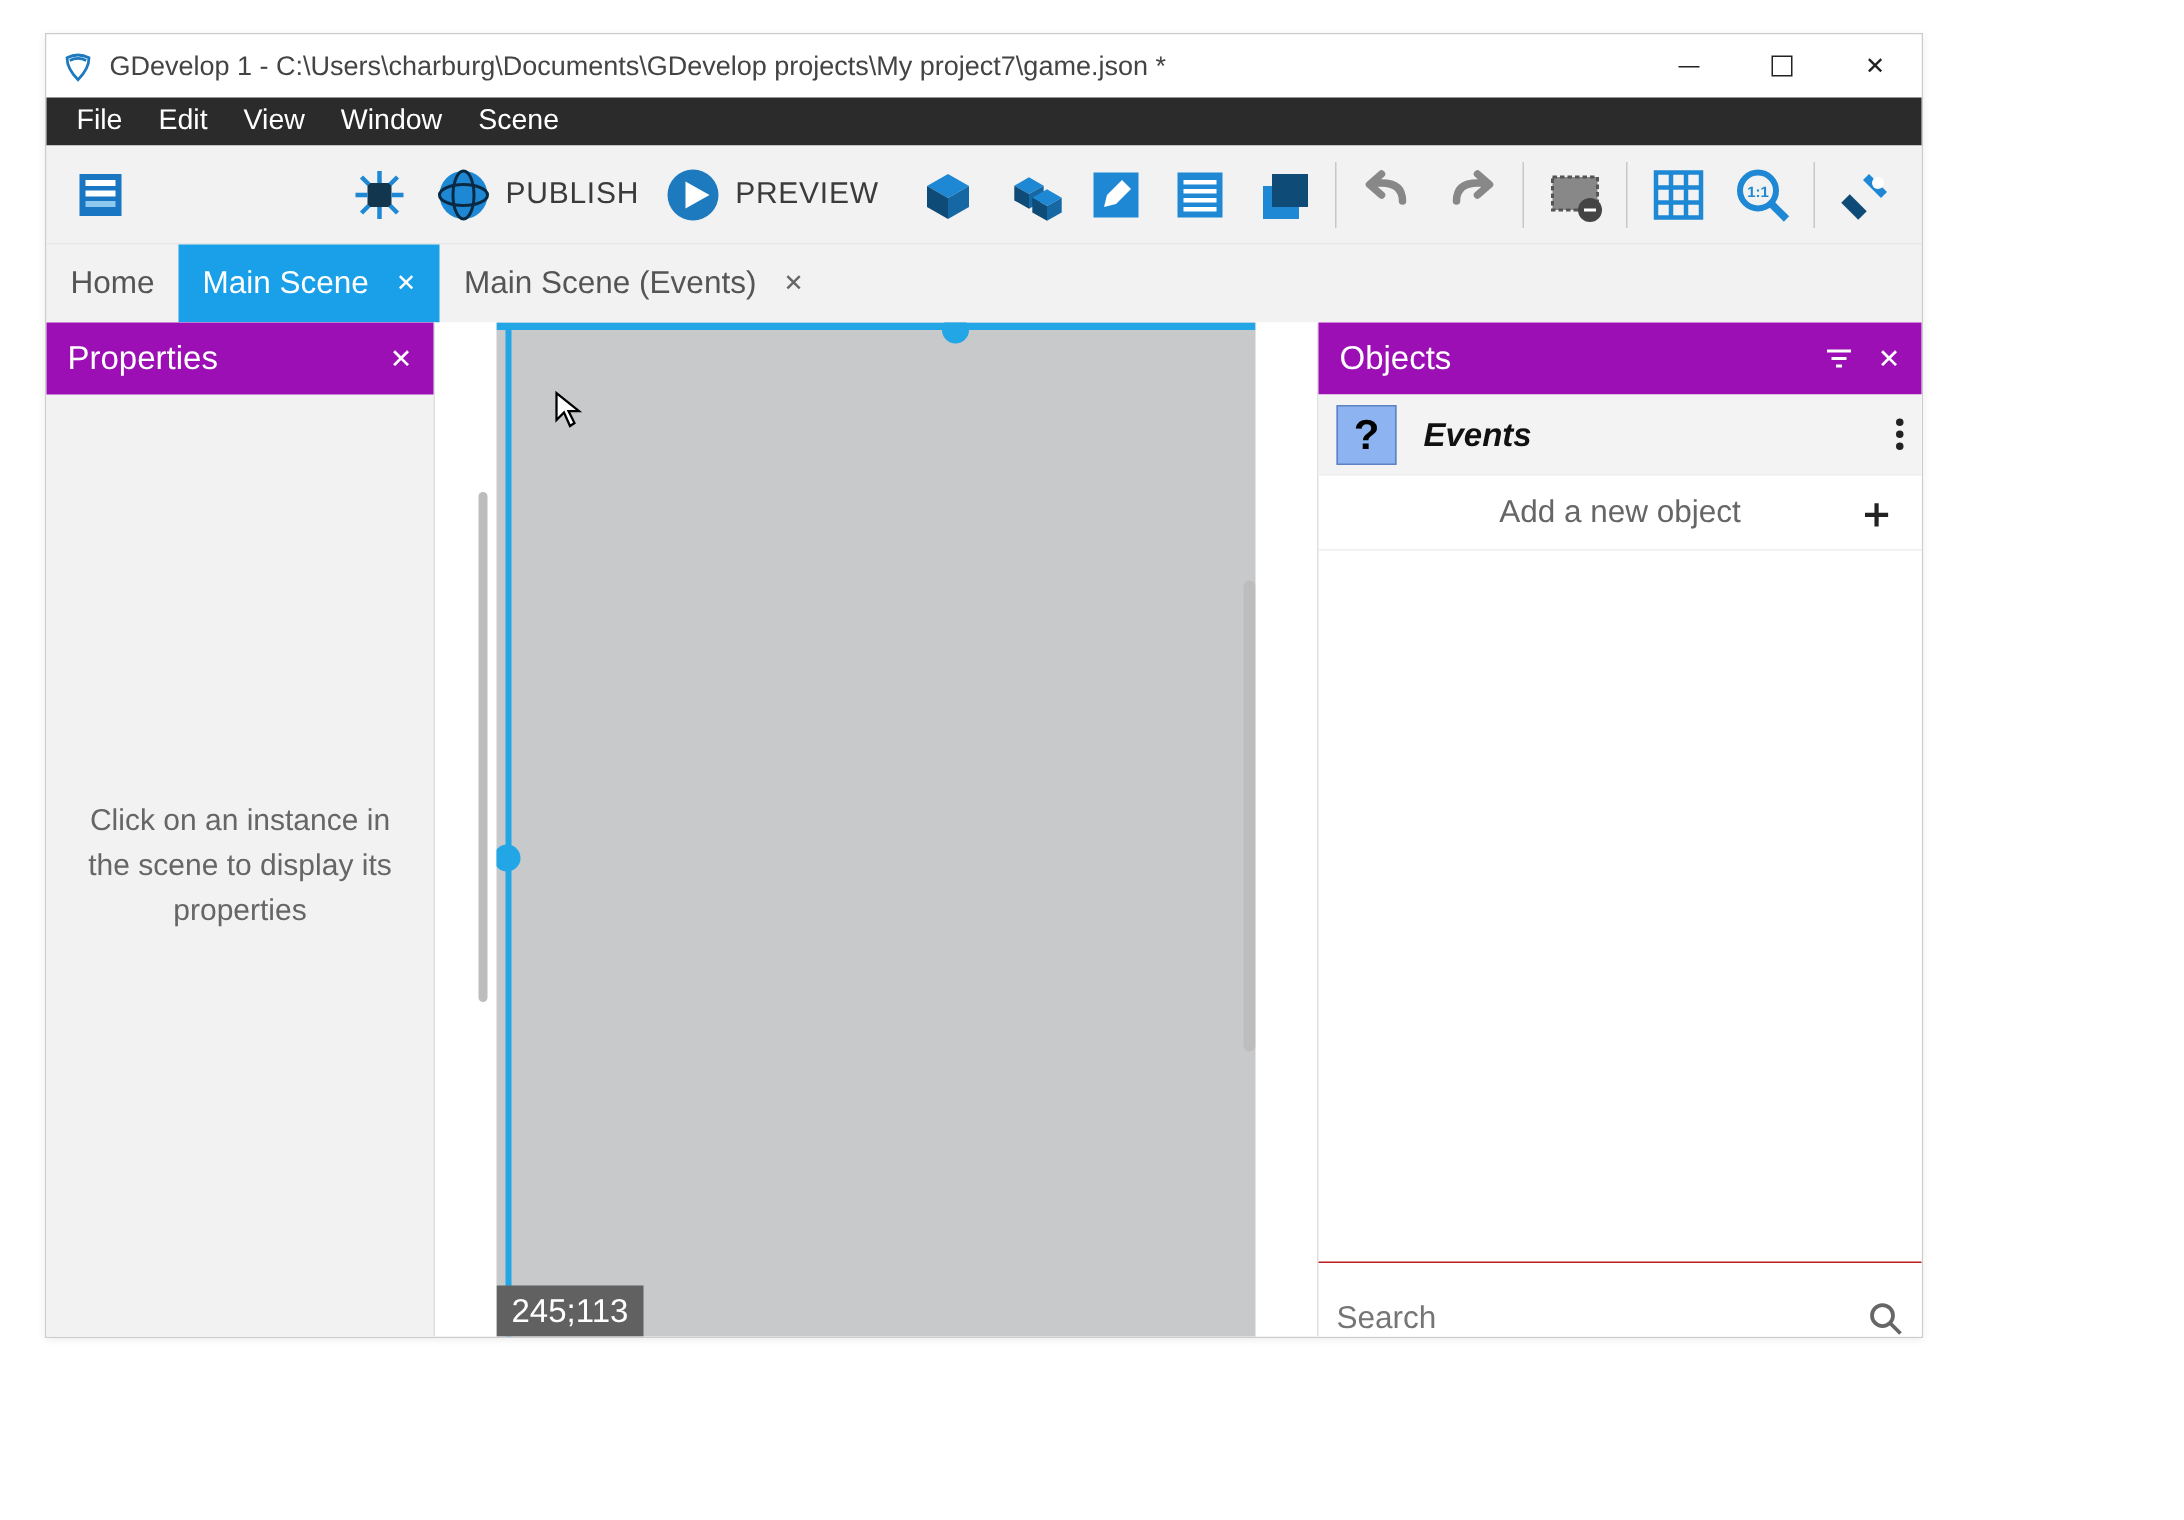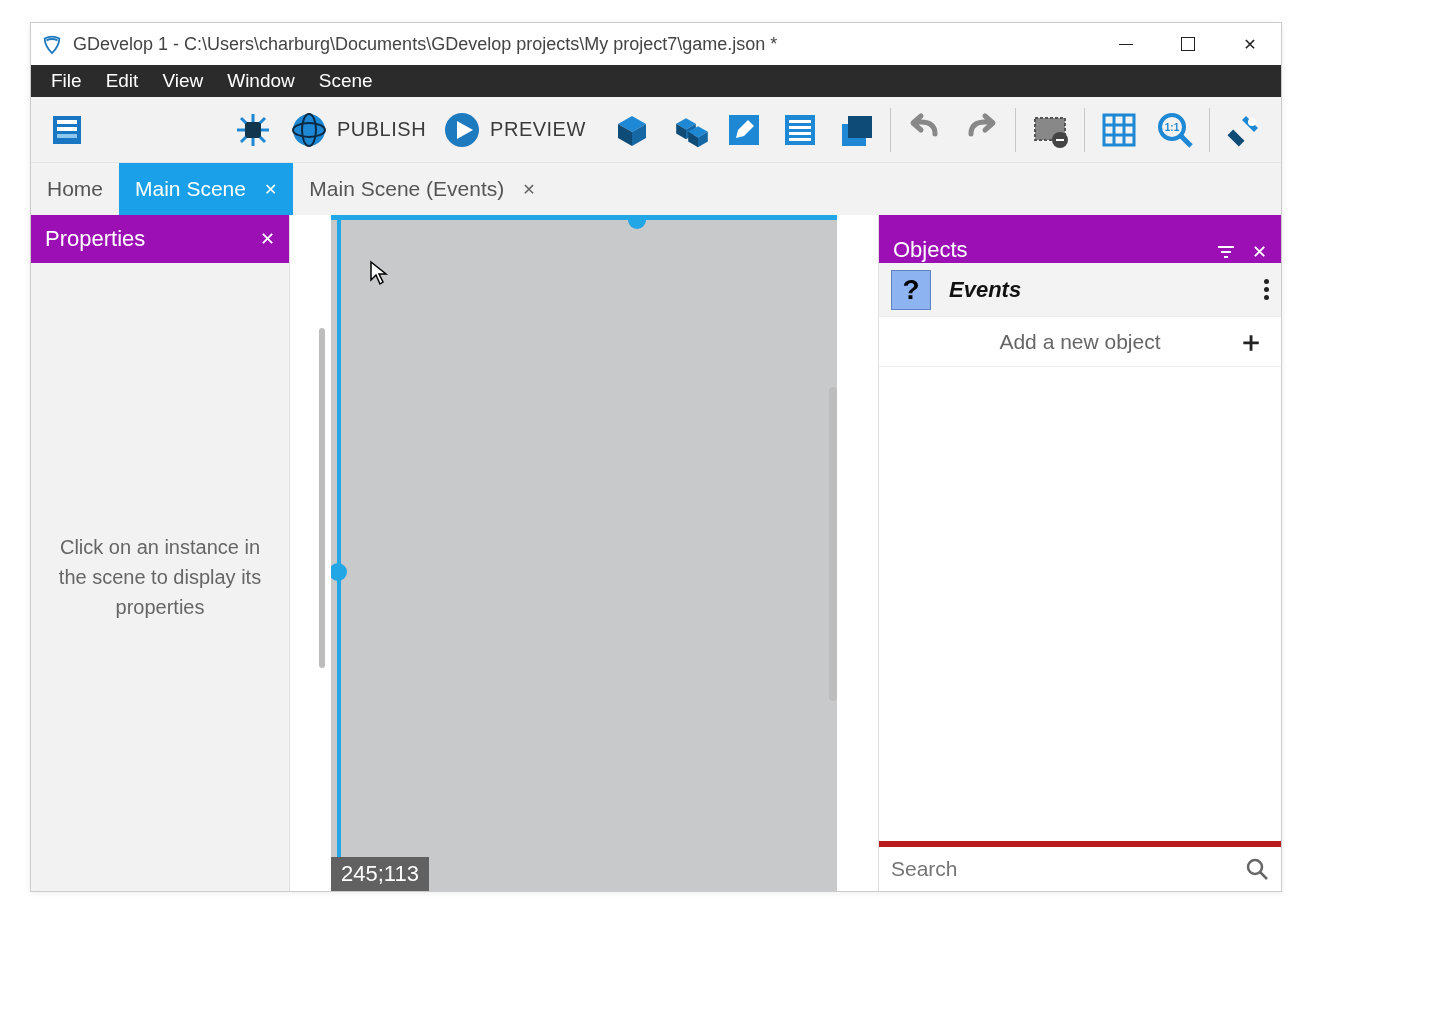--- a/index.html
+++ b/index.html
@@ -185,21 +185,21 @@
   }
 
   
   .panel-right {
     width: 403px;
     background: #fff;
     display: flex;
     flex-direction: column;
     border-left: 1px solid #e0e0e0;
   }
-  .panel-right .panel-header { justify-content: space-between; align-items: flex-end; }
+  .panel-right .panel-header { justify-content: space-between; }
   .obj-row {
     display: flex; align-items: center;
     height: 54px;
     padding: 0 12px;
     border-bottom: 1px solid #eee;
     gap: 18px;
     background: #f3f3f3;
   }
   .obj-thumb {
     width: 40px; height: 40px;
@@ -217,23 +217,23 @@
     padding: 0 16px;
     color: #666;
     font-size: 21px;
     justify-content: center;
     position: relative;
     border-bottom: 1px solid #eee;
   }
   .add-row .plus { position: absolute; right: 16px; font-size: 28px; font-weight: 700; color: #222; }
   .search-row {
     height: 50px;
-    display: flex; align-items: center;
+    display: flex; align-items: flex-end;
     padding: 0 12px;
-    border-top: 6px solid #b91c1c;
+    border-top: 1px solid #b91c1c;
     color: #888;
     font-size: 21px;
   }
   .search-row input {
     flex: 1; border: none; outline: none; font-size: 21px; color: #333;
     background: transparent;
   }
   .search-icon { color: #666; }
 
   .filter-icon svg, .hdr-x svg, .search-icon svg { display: block; }

